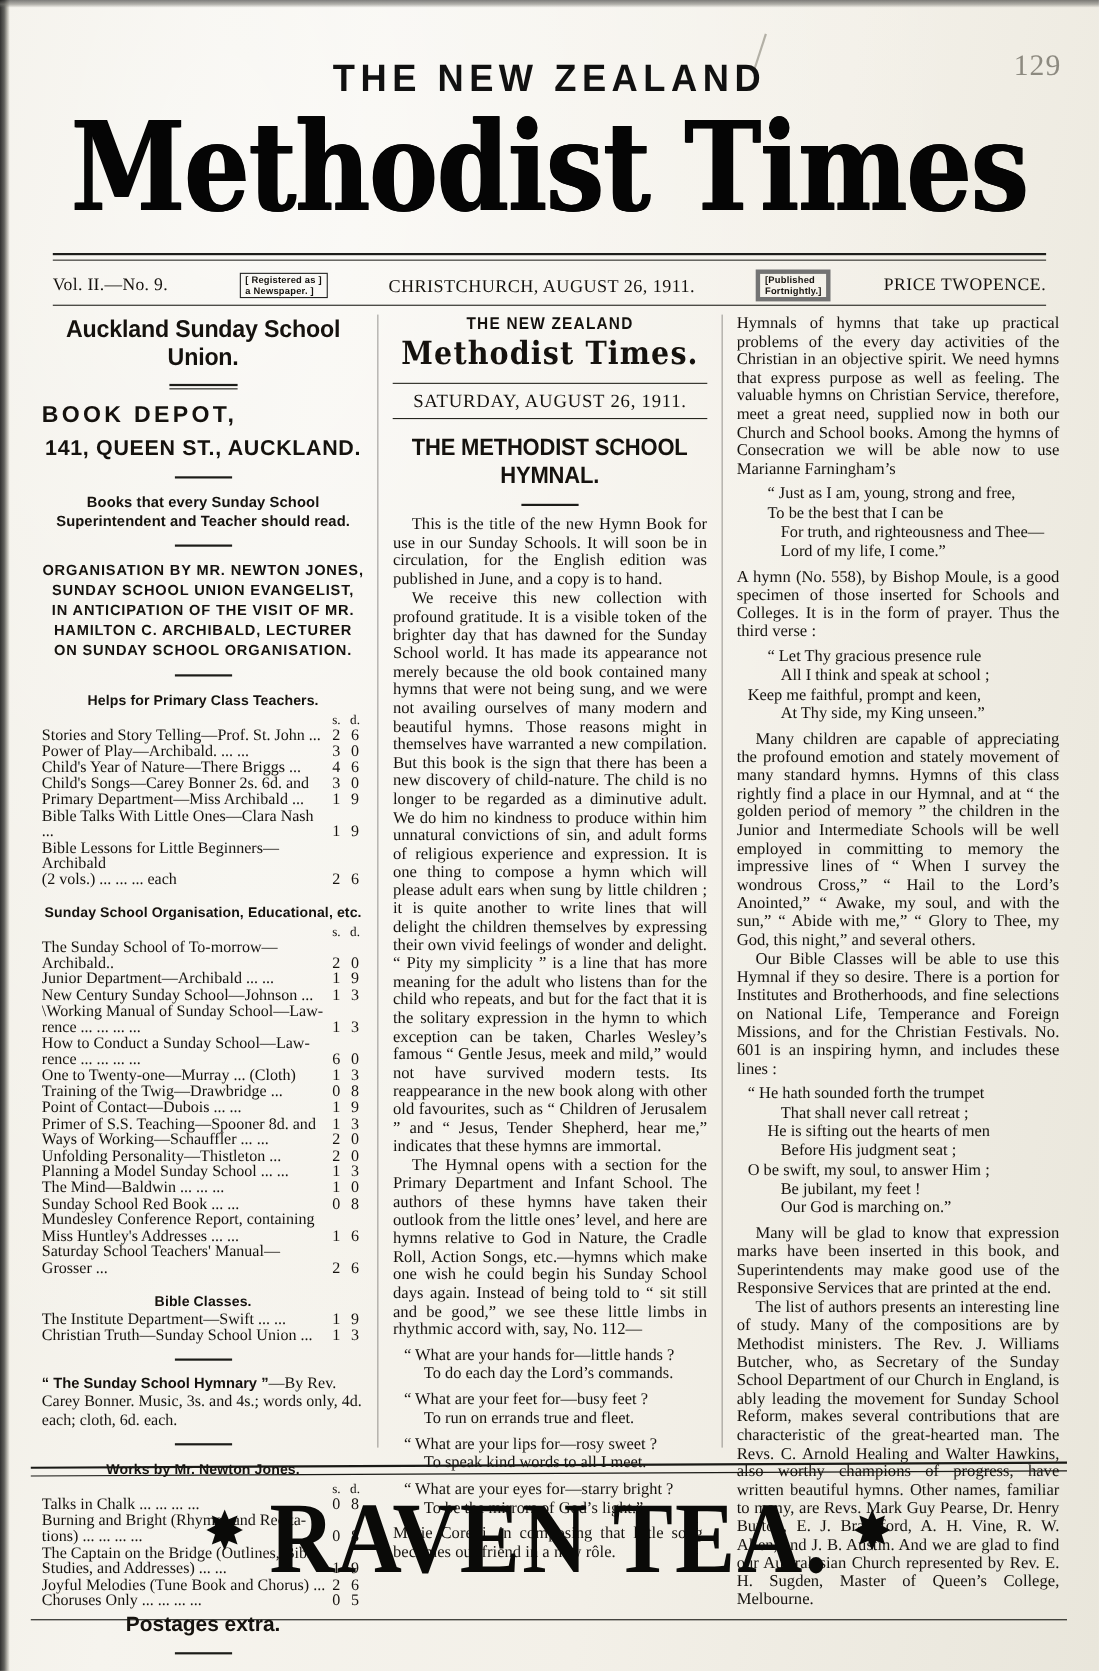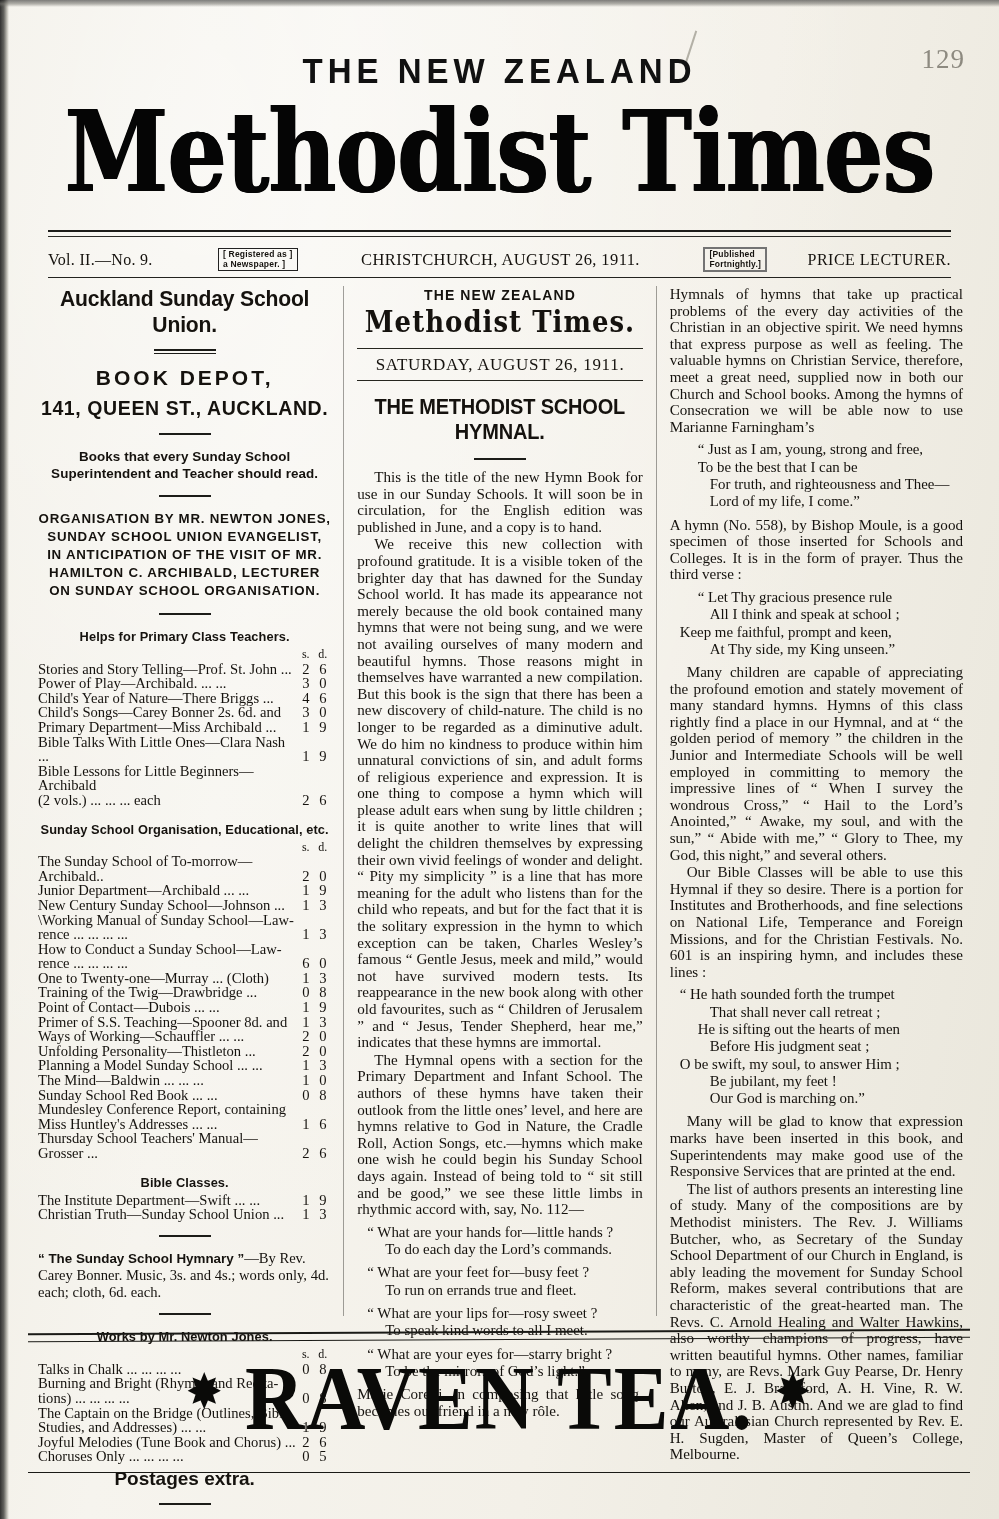--- a/index.html
+++ b/index.html
@@ -76,21 +76,21 @@
   .vol-reg{
     font-family:"Liberation Sans",sans-serif;
     font-size:8.5px;font-weight:700;line-height:9.5px;
     border:1px solid #222;padding:1px 4px;white-space:pre-line;
     letter-spacing:.2px;
   }
   .vol-mid{flex:1;text-align:center;font-size:16.5px;letter-spacing:.4px;}
   .vol-pub{
     font-family:"Liberation Sans",sans-serif;
     font-size:8.5px;font-weight:700;line-height:9.5px;
-    border:2px solid #737373;padding:1px 4px;white-space:pre-line;margin-right:24px;
+    border:4px solid #737373;padding:1px 4px;white-space:pre-line;margin-right:36px;
     letter-spacing:.2px;
   }
   .vol-right{font-size:16px;letter-spacing:.5px;text-align:right;width:160px;}
   .rule-under{margin:2px 48px 0 48px;border-top:1.6px solid #23231f;}
 
   
   .cols{
     position:absolute;left:38px;top:286px;width:925px;height:1030px;
     display:flex;
   }
@@ -104,21 +104,21 @@
   .ad-h1{
     font-family:"Liberation Sans",sans-serif;font-weight:700;
     font-size:22px;text-align:center;letter-spacing:-.2px;
     transform:scaleX(.96);
   }
   .minirule{width:62px;height:0;border-top:2px solid #1c1c18;border-bottom:1px solid #1c1c18;
     margin:11px auto 12px auto;padding-top:2px;}
   .minirule.thin{border-bottom:none;width:52px;margin:13px auto 13px auto;padding:0;}
   .ad-h2{
     font-family:"Liberation Sans",sans-serif;font-weight:700;
-    font-size:21px;text-align:center;letter-spacing:3px;
+    font-size:21px;letter-spacing:3px;
   }
   .ad-h3{
     font-family:"Liberation Sans",sans-serif;font-weight:700;
     font-size:19.5px;text-align:center;letter-spacing:.6px;margin-top:7px;
   }
   .ad-bold-c{
     font-family:"Liberation Sans",sans-serif;font-weight:700;
     font-size:13.4px;text-align:center;line-height:17px;letter-spacing:.1px;
   }
   .ad-caps{
@@ -210,21 +210,21 @@
   </div>
   <div class="rule-double"></div>
 
   <div class="volbar">
     <div class="vol-left">Vol. II.—No. 9.</div>
     <div class="vol-reg">[ Registered as ]
 a Newspaper. ]</div>
     <div class="vol-mid">CHRISTCHURCH, AUGUST 26, 1911.</div>
     <div class="vol-pub">[Published
 Fortnightly.]</div>
-    <div class="vol-right">PRICE LECTURER.</div>
+    <div class="vol-right">PRICE TWOPENCE.</div>
   </div>
   <div class="rule-under"></div>
 
   <div class="cols">
 
     <div class="col col1">
       <div class="ad-h1">Auckland Sunday School Union.</div>
       <div class="minirule"></div>
       <div class="ad-h2">BOOK DEPOT,</div>
       <div class="ad-h3">141, QUEEN ST., AUCKLAND.</div>
@@ -377,21 +377,21 @@
                 <td class="tt">Mundesley  Conference  Report,  containing</td>
                 <td class="s"></td>
                 <td class="d"></td>
               </tr>
               <tr>
                 <td class="tt ind">Miss Huntley's Addresses ...          ...</td>
                 <td class="s">1</td>
                 <td class="d">6</td>
               </tr>
               <tr>
-                <td class="tt">Thursday School Teachers' Manual—Grosser ...</td>
+                <td class="tt">Saturday School Teachers' Manual—Grosser ...</td>
                 <td class="s">2</td>
                 <td class="d">6</td>
               </tr>
             </tbody>
           </table>
           <div class="sect-h">Bible Classes.</div>
           <table class="prices">
             <tbody>
               <tr>
                 <td class="tt">The Institute Department—Swift ...          ...</td>

